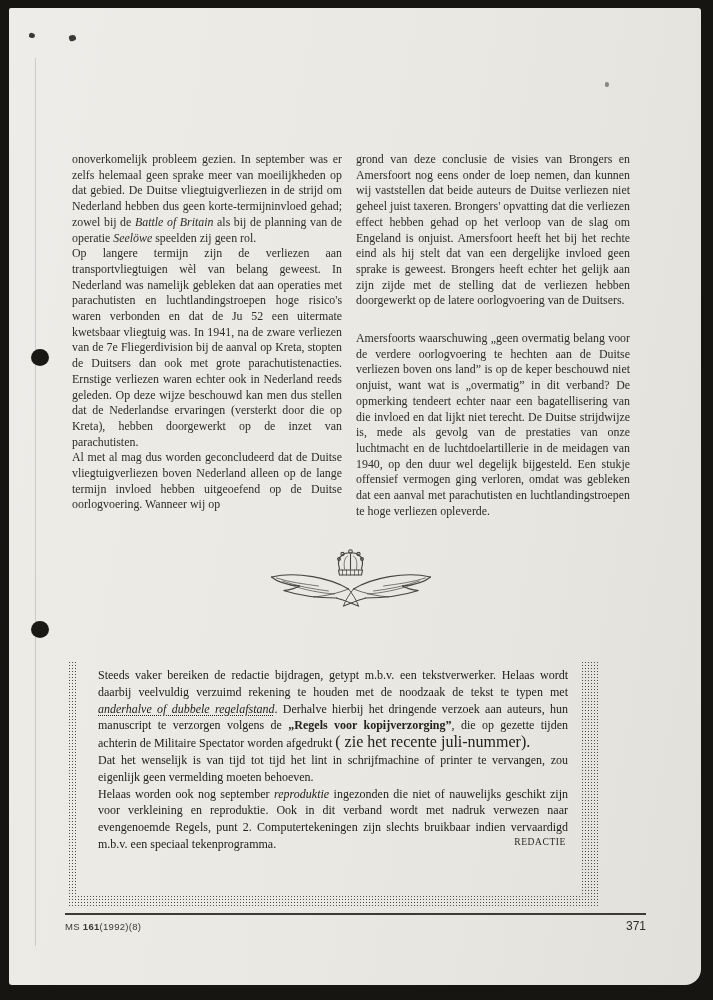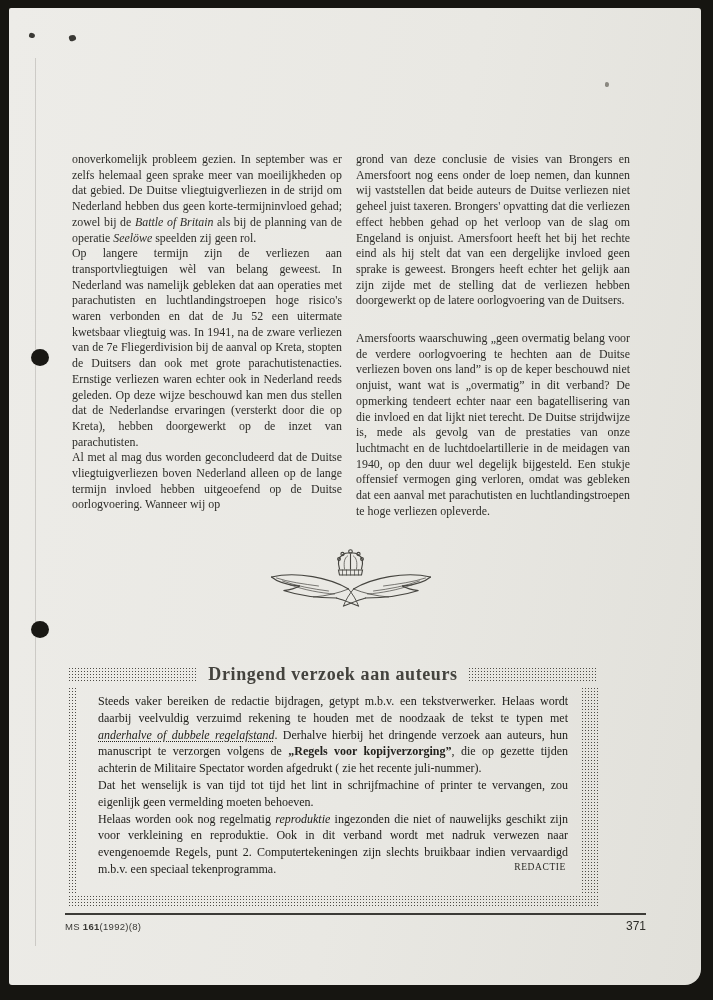--- a/index.html
+++ b/index.html
@@ -27,21 +27,21 @@
   .col-left{width:272px;}
   .col-right{width:276px;}
   .bodyp{
     margin:0;font-size:11.9px;line-height:15.7px;text-align:justify;
     color:#2d2c28;
   }
   .bodyp.gap{margin-top:22px;}
   .seg-i{font-style:italic;}
   .seg-b{font-weight:bold;}
   .seg-iu{font-style:italic;text-decoration:underline dotted;text-underline-offset:2px;}
-  .seg-small{font-size:12px;}
+  .seg-small{font-size:16px;}
   
   .emblem{position:absolute;left:257px;top:540px;width:170px;height:63px;}
   .emblem svg{width:100%;height:100%;display:block;}
   
   .notice-box{
     position:absolute;left:59px;top:653px;width:530px;height:246px;
     display:flex;flex-direction:column;
   }
   .dots{
     background-image:radial-gradient(circle,#4c4a44 .75px,transparent .95px);
@@ -135,32 +135,27 @@
         <path d="M157,30 C145,34 130,36 115,38" stroke-width="0.7"></path>
         <path d="M151,33 C137,38 121,41 105,43" stroke-width="0.7"></path>
         <path d="M143,37 C129,42 113,45 99,46" stroke-width="0.7"></path>
         <path d="M97,50 C90,52 83,55 75,58"></path>
         <path d="M85,41 C81,46 77,52 75,58" stroke-width="0.9"></path>
       </g>
     </svg>
   </div>
 
   <div class="notice-box">
-    <div class="notice-top">
-      <div class="dots band-h"></div>
-      <div class="notice-title">Dringend verzoek aan auteurs</div>
-      <div class="dots band-h"></div>
-    </div>
     <div class="notice-mid">
       <div class="dots band-left"></div>
       <div class="notice-content">
         <p><span>Steeds vaker bereiken de redactie bijdragen, getypt m.b.v. een tekstverwerker. Helaas wordt daarbij veelvuldig verzuimd rekening te houden met de noodzaak de tekst te typen met </span><span class="seg-iu">anderhalve of dubbele regelafstand</span><span>. Derhalve hierbij het dringende verzoek aan auteurs, hun manuscript te verzorgen volgens de </span><span class="seg-b">„Regels voor kopijverzorging”</span><span>, die op gezette tijden achterin de Militaire Spectator worden afgedrukt </span><span class="seg-small">( zie het recente juli-nummer).</span></p>
         <p><span>Dat het wenselijk is van tijd tot tijd het lint in schrijfmachine of printer te vervangen, zou eigenlijk geen vermelding moeten behoeven.</span></p>
         <div class="lastp-wrap">
-          <p><span>Helaas worden ook nog regelmatig </span><span class="seg-i">reproduktie</span><span> ingezonden die niet of nauwelijks geschikt zijn voor verkleining en reproduktie. Ook in dit verband wordt met nadruk verwezen naar evengenoemde Regels, punt 2. Computertekeningen zijn slechts bruikbaar indien vervaardigd m.b.v. een speciaal tekenprogramma.</span></p>
+          <p><span>Helaas worden ook nog september </span><span class="seg-i">reproduktie</span><span> ingezonden die niet of nauwelijks geschikt zijn voor verkleining en reproduktie. Ook in dit verband wordt met nadruk verwezen naar evengenoemde Regels, punt 2. Computertekeningen zijn slechts bruikbaar indien vervaardigd m.b.v. een speciaal tekenprogramma.</span></p>
           <span class="signature">REDACTIE</span>
         </div>
       </div>
       <div class="dots band-right"></div>
     </div>
     <div class="dots band-bottom"></div>
   </div>
 
   <div class="footer-rule"></div>
   <div class="footer-row">

